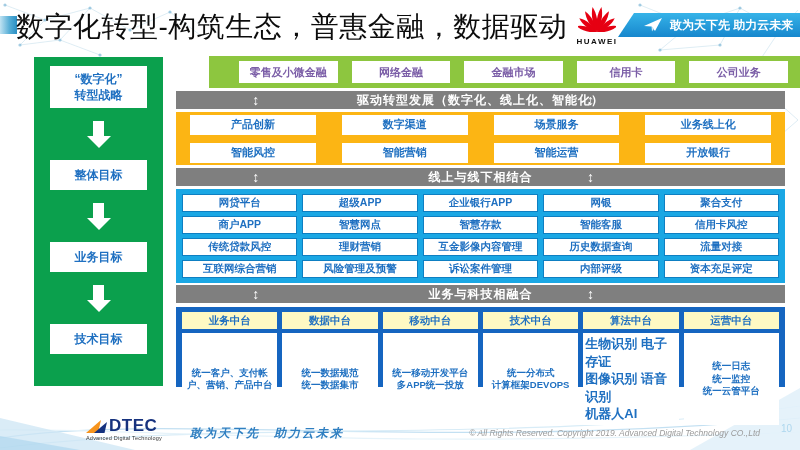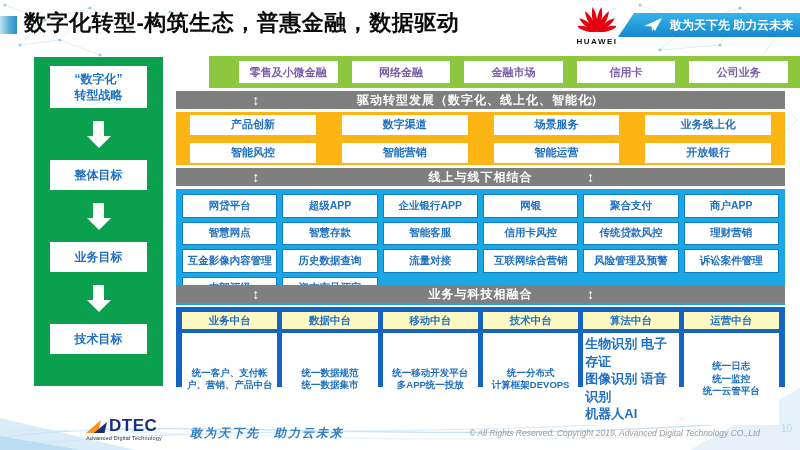--- a/index.html
+++ b/index.html
@@ -6,21 +6,21 @@
   html,body { width:800px; height:450px; }
   body { font-family:"Liberation Sans", sans-serif; background:#fff; overflow:hidden; }
   .slide { position:relative; width:800px; height:450px; background:#ffffff; overflow:hidden; }
 
   
   .bg-decor { position:absolute; inset:0; width:800px; height:450px; pointer-events:none; }
 
   
   .title-accent { position:absolute; left:0; top:16px; width:17px; height:18px;
     background:linear-gradient(90deg,#bfe2f2 0%, #57aed6 55%, #2a8fc4 100%); }
-  .page-title { position:absolute; left:24px; top:8px; font-size:22px; font-weight:bold;
+  .page-title { position:absolute; left:16px; top:8px; font-size:28px; font-weight:normal;
     color:#0c0c0c; letter-spacing:0.5px; white-space:nowrap; }
   .huawei { position:absolute; left:576px; top:6px; width:42px; text-align:center; }
   .huawei-brand { font-size:8px; font-weight:bold; color:#111; letter-spacing:1.5px; margin-top:1px; }
   .ribbon { position:absolute; left:618px; top:13px; width:182px; height:24px;
     background:linear-gradient(180deg,#36b3e8 0%, #1787cd 100%);
     clip-path:polygon(16px 0, 100% 0, 100% 100%, 0 100%);
     display:flex; align-items:center; gap:8px; padding-left:26px; }
   .ribbon-text { color:#fff; font-size:12px; font-weight:bold; white-space:nowrap; }
 
   
@@ -51,22 +51,22 @@
   .graybar .updown { position:absolute; top:0; height:18px; line-height:18px; font-size:14px;
     font-weight:bold; color:#fff; }
   .updown.pos-a { left:12.5%; } .updown.pos-b { left:67.5%; }
   .gb-1 { top:91px; } .gb-2 { top:168px; } .gb-3 { top:285px; }
 
   .band-yellow { top:112px; height:53px; background:#fcb514; display:flex; flex-direction:column;
     justify-content:center; gap:8px; padding:7px 14px; }
   .y-row { display:flex; gap:26px; }
   .y-row .cell { height:20px; }
 
-  .band-cyan { top:189px; height:116px; background:#1aa7e4; display:grid;
-    grid-template-columns:repeat(6,1fr); gap:4px 5px; padding:5px 6px; }
+  .band-cyan { top:189px; height:94px; background:#1aa7e4; display:grid;
+    grid-template-columns:repeat(5,1fr); gap:4px 5px; padding:5px 6px; }
   .band-cyan .cell { border:1px solid #0e7fc2; font-size:10.5px; flex:none; }
 
   .band-navy { top:307px; height:80px; background:#1565c0; display:grid;
     grid-template-columns:repeat(6,1fr); gap:5px; padding:5px 6px; }
   .p-col { display:flex; flex-direction:column; gap:4px; }
   .p-head { background:#fef9c3; height:17px; display:flex; align-items:center; justify-content:center;
     color:#1f70c1; font-size:10.5px; font-weight:bold; white-space:nowrap; }
   .p-detail { background:#fff; flex:1; display:flex; align-items:center; justify-content:center;
     text-align:center; color:#1f70c1; font-size:9.5px; font-weight:bold; line-height:1.3;
     white-space:pre-line; padding:2px; }

